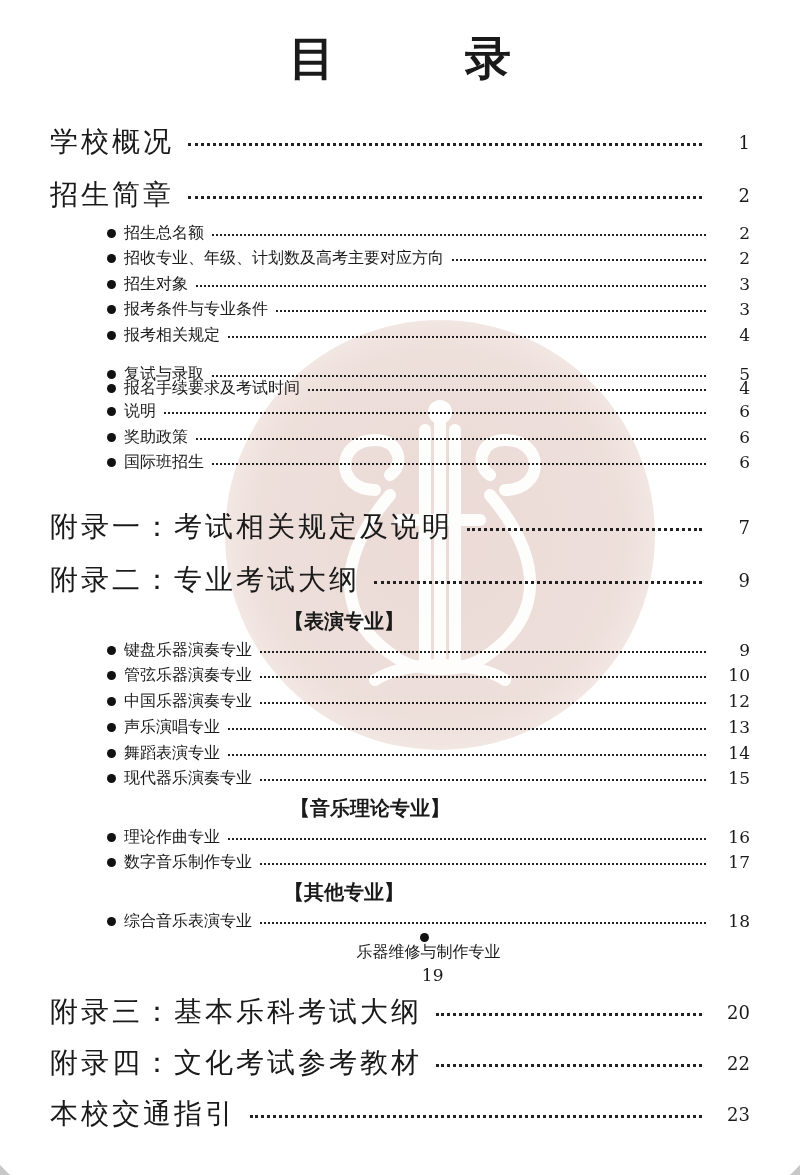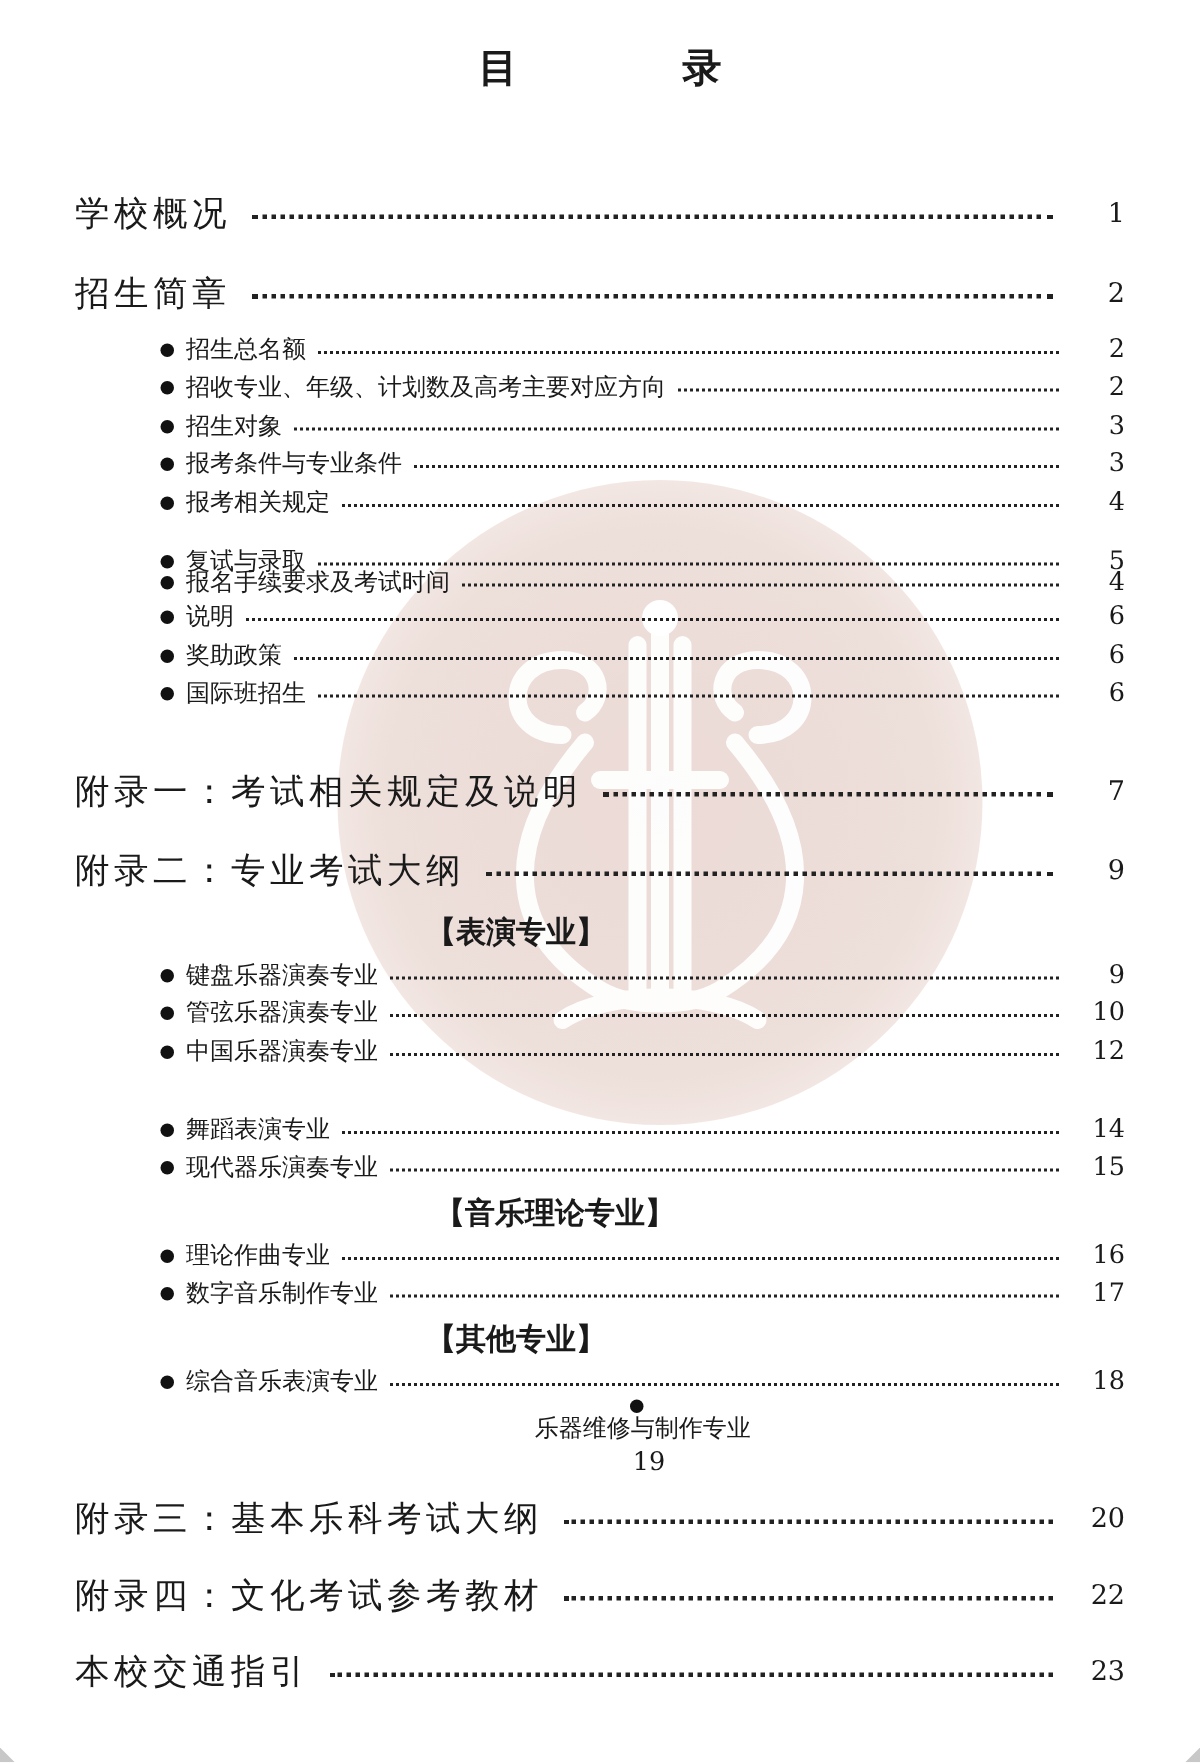--- a/index.html
+++ b/index.html
@@ -36,21 +36,21 @@
       position: absolute;
       left: 0; top: 0;
       width: 430px; height: 430px;
     }
     .title {
       position: absolute;
       top: 28px;
       left: 0;
       width: 800px;
       text-align: center;
-      font-size: 26px;
+      font-size: 46px;
       font-weight: bold;
       letter-spacing: 42px;
       padding-left: 42px;
       box-sizing: border-box;
     }
     .row {
       position: absolute;
       display: flex;
       align-items: center;
     }
@@ -69,21 +69,21 @@
       width: 30px;
       text-align: right;
       font-size: 18px;
     }
     .row.major {
       left: 50px;
       width: 700px;
       height: 40px;
     }
     .row.major .label {
-      font-size: 23px;
+      font-size: 28px;
       letter-spacing: 3px;
     }
     .row.major .dots {
       margin-left: 14px;
       margin-right: 18px;
     }
     .row.minor {
       left: 107px;
       width: 643px;
       height: 26px;
@@ -248,20 +248,26 @@
     <span class="label">管弦乐器演奏专业</span>
     <span class="dots"></span>
     <span class="page-num">10</span>
   </div>
   <div class="row minor" style="top:688px;">
     <span class="bullet"></span>
     <span class="label">中国乐器演奏专业</span>
     <span class="dots"></span>
     <span class="page-num">12</span>
   </div>
+  <div class="row minor" style="top:714px;">
+    <span class="bullet"></span>
+    <span class="label">声乐演唱专业</span>
+    <span class="dots"></span>
+    <span class="page-num">13</span>
+  </div>
   <div class="row minor" style="top:740px;">
     <span class="bullet"></span>
     <span class="label">舞蹈表演专业</span>
     <span class="dots"></span>
     <span class="page-num">14</span>
   </div>
   <div class="row minor" style="top:765px;">
     <span class="bullet"></span>
     <span class="label">现代器乐演奏专业</span>
     <span class="dots"></span>

